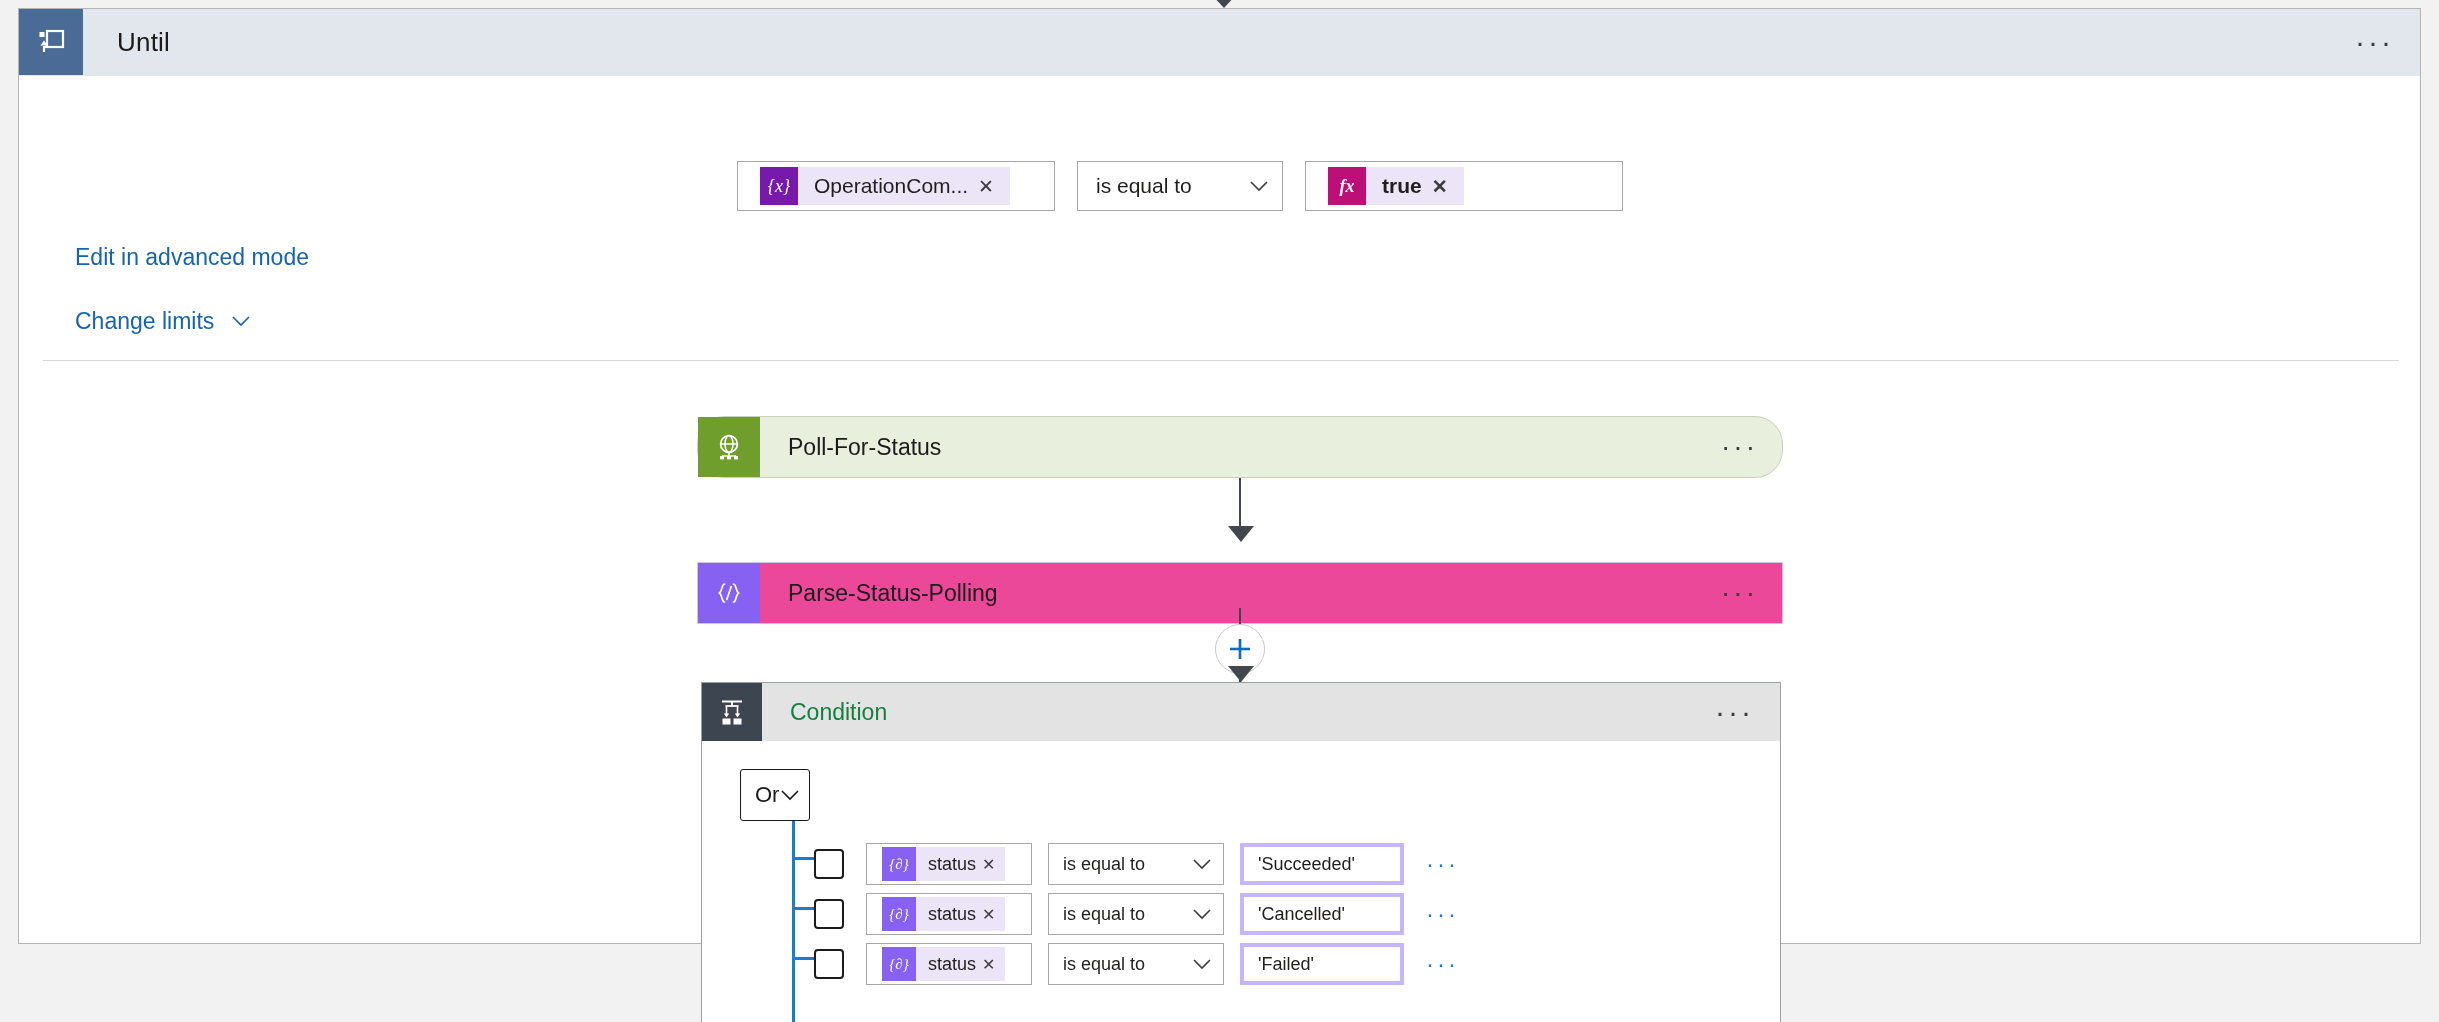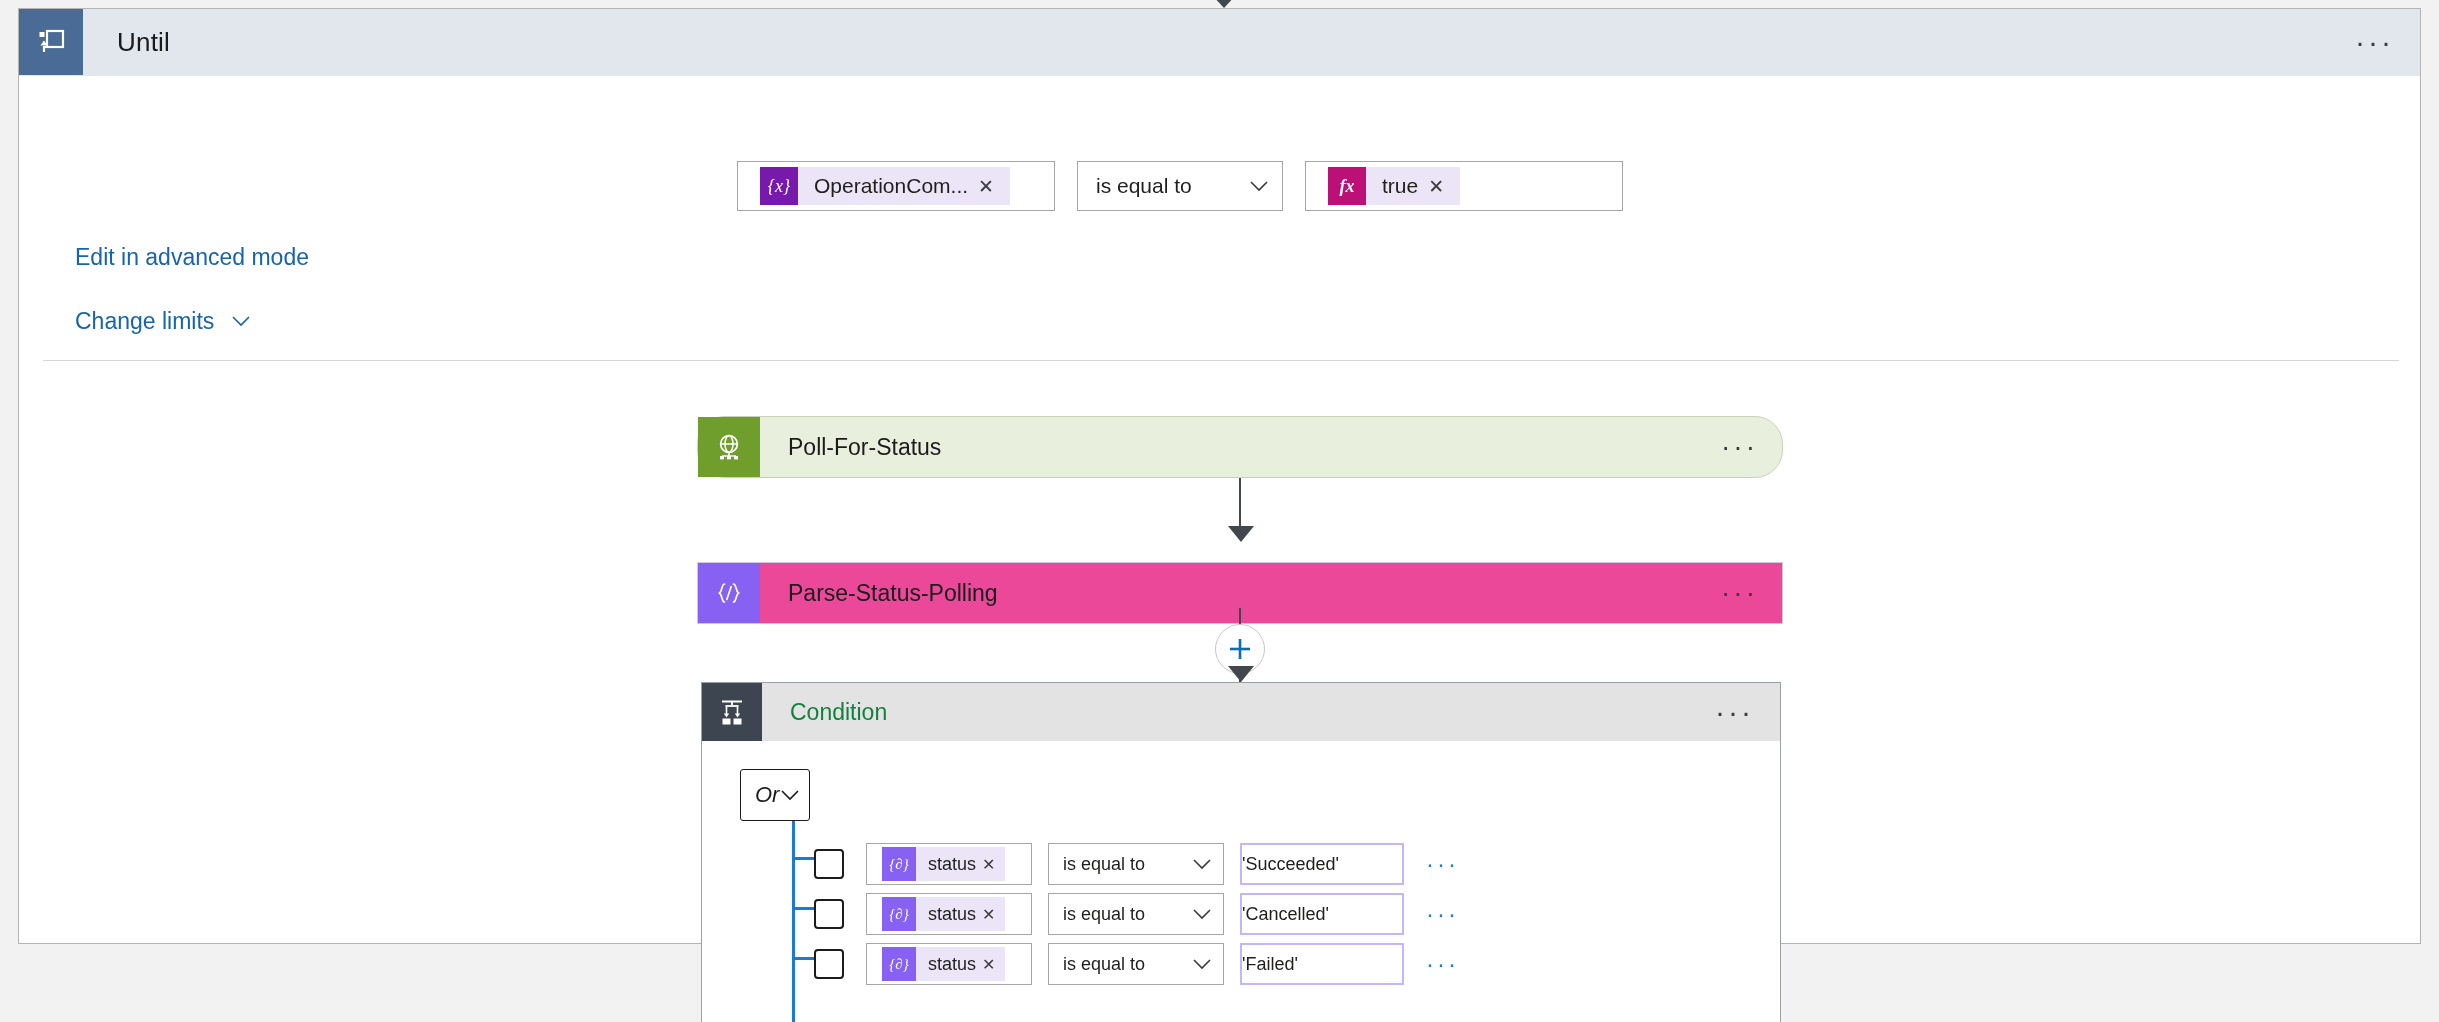--- a/index.html
+++ b/index.html
@@ -303,21 +303,20 @@
     height: 52px;
     border: 1px solid #1b1b1b;
     border-radius: 3px;
     box-sizing: border-box;
     display: flex;
     align-items: center;
     justify-content: space-between;
     padding: 0 10px 0 14px;
     background: #fff;
     cursor: pointer;
-    font-style: italic;
   }
   .or-select .sel-text { font-size: 22px; color: #1b1b1b; }
 
   
   .tree-trunk {
     position: absolute;
     left: 90px;
     top: 80px;
     width: 3px;
     background: #1a7bd4;
@@ -359,25 +358,26 @@
   .crow .select-box {
     width: 176px;
     height: 42px;
     margin-left: 16px;
     padding: 0 12px 0 14px;
   }
   .crow .select-box .sel-text { font-size: 18px; }
   .value-box {
     width: 164px;
     height: 42px;
-    border: 2px solid #c4b5fd;
+    border: 4px solid #c4b5fd;
     background: #ffffff;
     box-sizing: border-box;
     display: flex;
     align-items: center;
+    padding-left: 14px;
     margin-left: 16px;
     font-size: 18px;
     color: #201f1e;
     white-space: nowrap;
     overflow: hidden;
   }
   .crow-ellipsis {
     margin-left: 22px;
     font-size: 24px;
     line-height: 6px;
@@ -423,21 +423,21 @@
 
         <div class="select-box">
           <span class="sel-text">is equal to</span>
           <span class="chev">
             <svg width="18" height="11" viewBox="0 0 18 11">
                 <path d="M1 1 L9 9 L17 1" fill="none" stroke="#3b3b3b" stroke-width="1.6"></path>
               </svg>
           </span>
         </div>
 
-        <div class="token-box" style="margin-left:22px;">
+        <div class="token-box" style="margin-left:22px;font-weight:bold;">
           <span class="token">
             <span class="tok-ico magenta">
                 <b><i>fx</i></b>
               </span>
             <span class="tok-text">true</span>
             <span class="tok-x">✕</span>
           </span>
         </div>
 
       </div>

